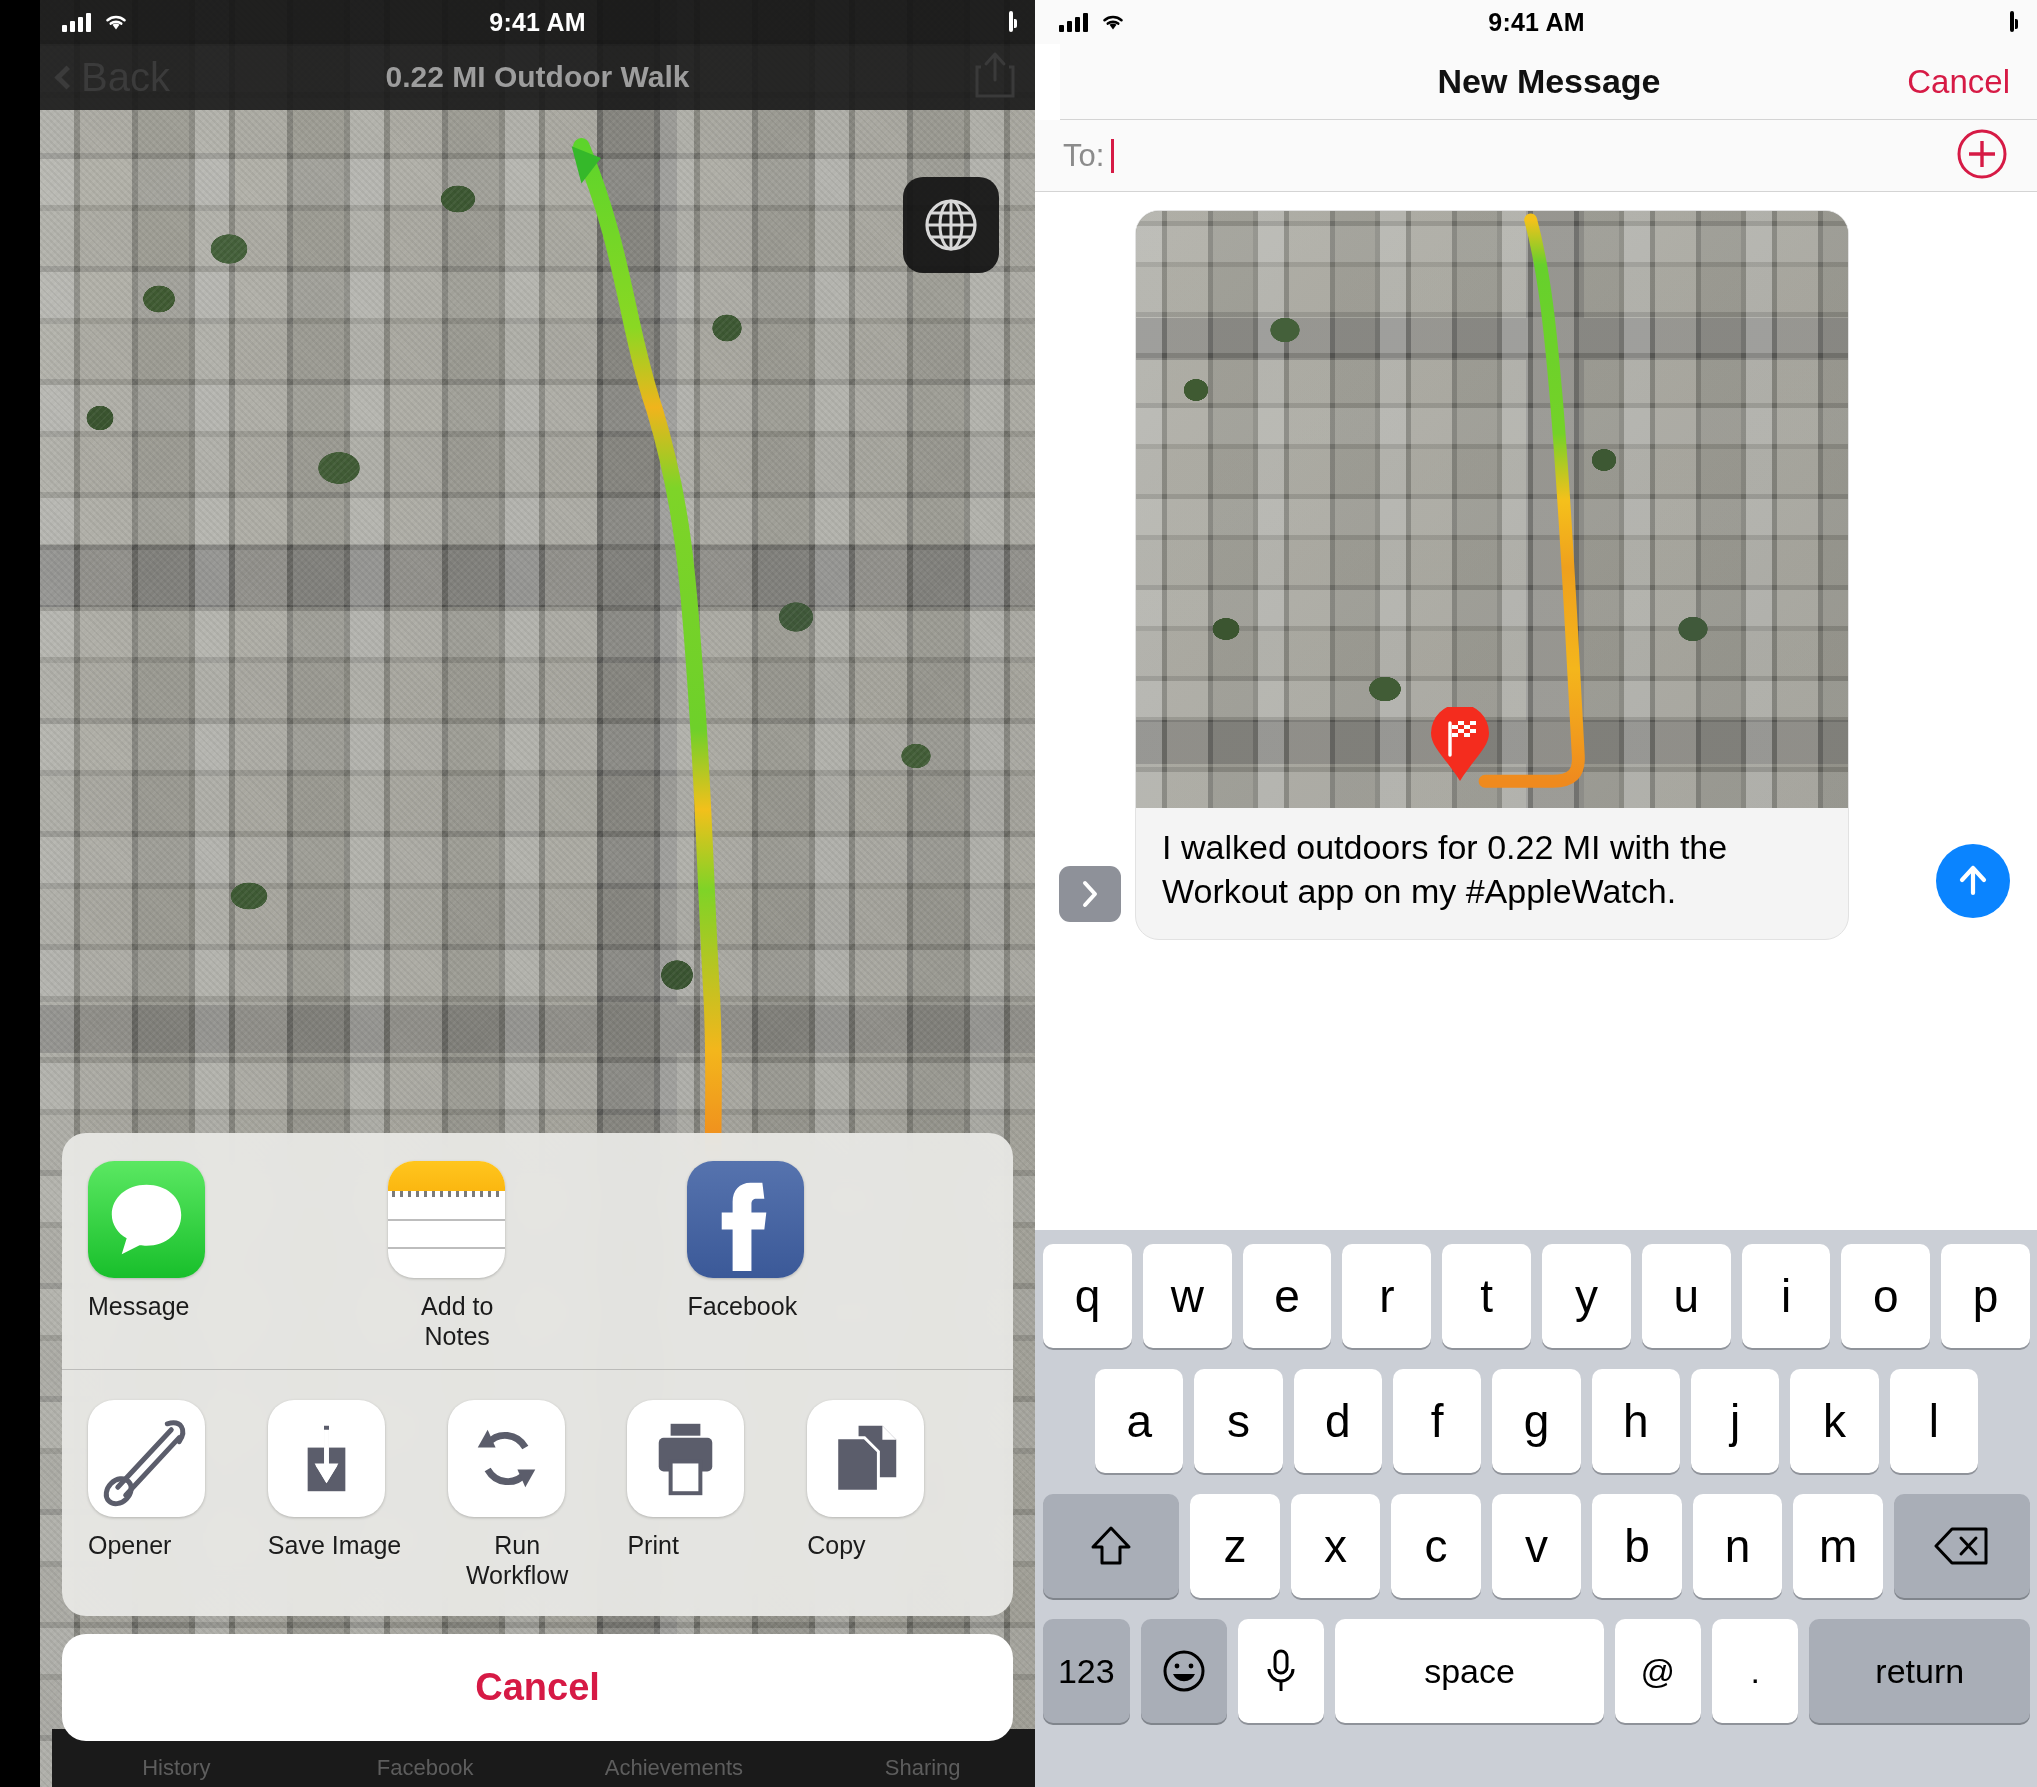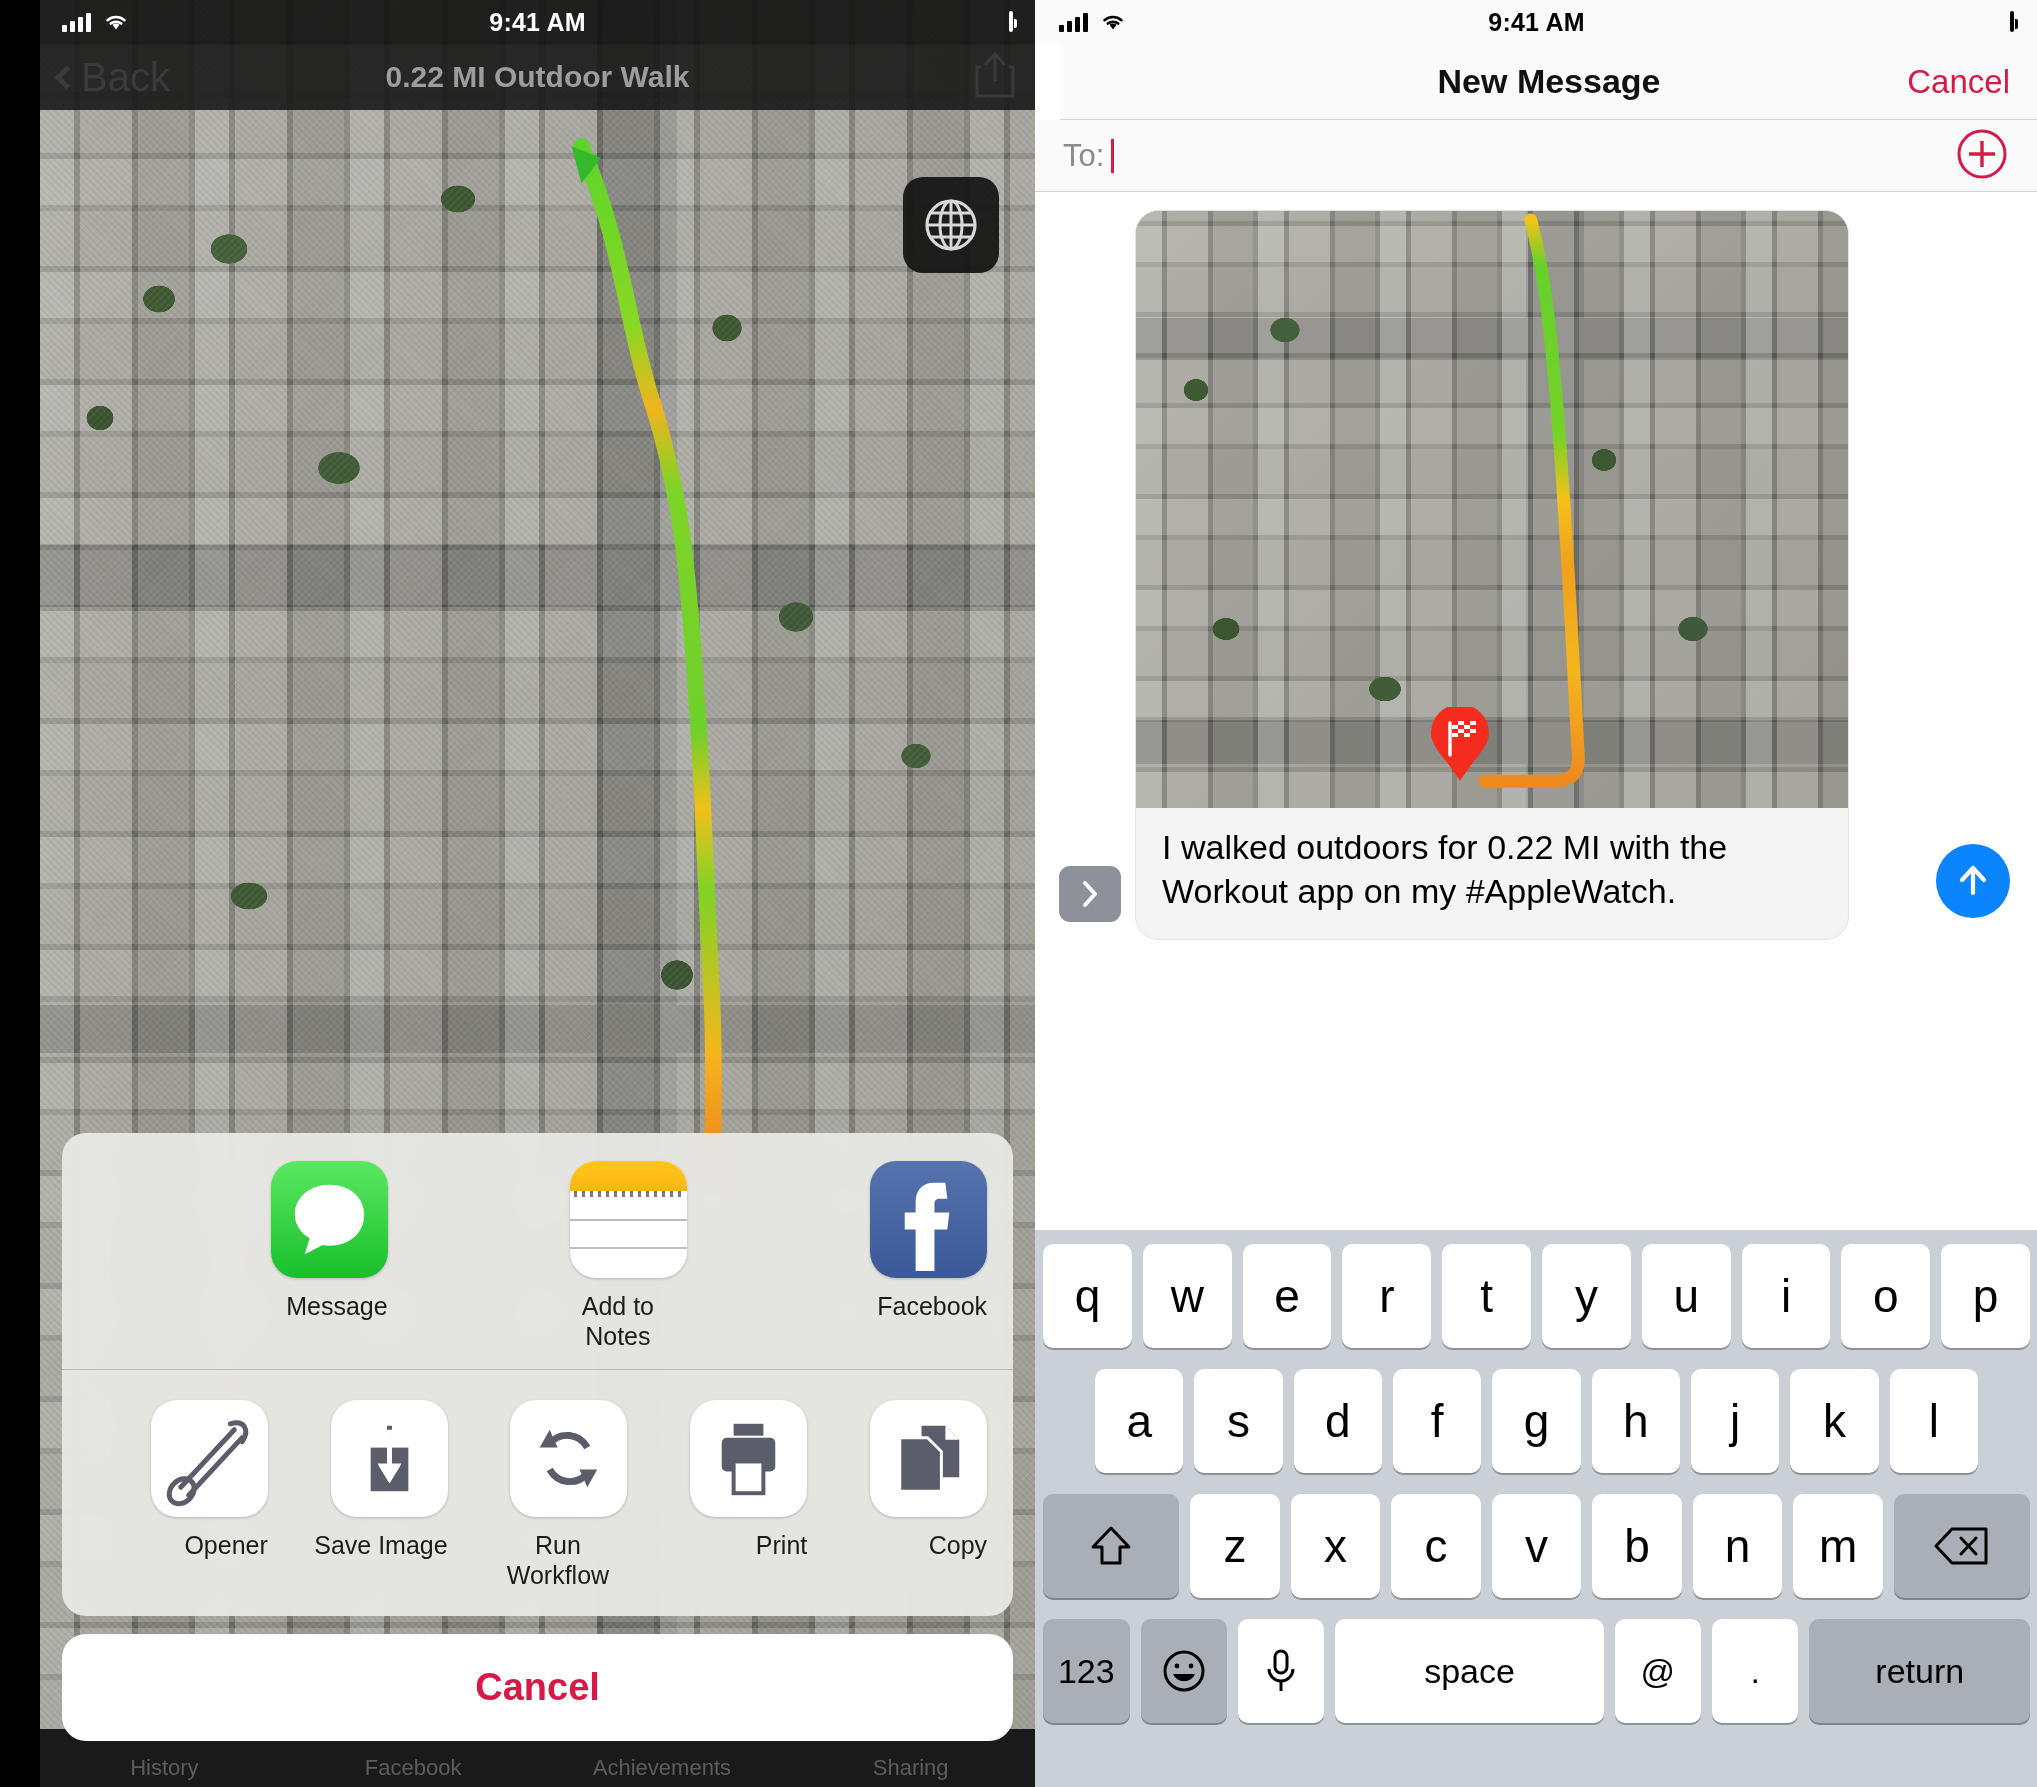--- a/index.html
+++ b/index.html
@@ -85,21 +85,21 @@
   }
 
   
   .sheet {
     position:absolute; left:22px; right:22px; bottom:171px; z-index:8;
     background:rgba(233,233,230,.94); border-radius:24px; overflow:hidden;
     backdrop-filter:blur(20px);
   }
   .sheet-row { display:flex; padding:28px 26px 18px; }
   .sheet-row.second { border-top:1px solid rgba(140,140,140,.45); padding-top:30px; padding-bottom:26px; }
-  .sh-item { flex:1; display:flex; flex-direction:column; align-items:flex-end; gap:14px; }
+  .sh-item { flex:1; display:flex; flex-direction:column; align-items:flex-start; gap:14px; }
   .sh-icon { width:117px; height:117px; border-radius:26px; overflow:hidden; position:relative;
     box-shadow:0 1px 3px rgba(0,0,0,.22); }
   .sh-label { font-size:25px; color:#1b1b1b; text-align:center; line-height:1.18; max-width:139px; }
 
   .ic-message { background:linear-gradient(180deg,#5BE862,#18BF2B); }
   .ic-mail { background:linear-gradient(180deg,#1D6FE0,#3EC0FB); }
   .ic-notes { background:#fff; }
   .ic-notes .band { position:absolute; left:0; right:0; top:0; height:30px;
     background:linear-gradient(180deg,#FFC61E,#FBB710); }
   .ic-notes .perf { position:absolute; left:4px; right:4px; top:30px; height:6px;
@@ -109,21 +109,21 @@
   .ic-cal { background:#fff; }
   .ic-cal .top { position:absolute; left:0; right:0; top:0; height:26px; background:#E8393B; }
   .ic-white { background:#fff; }
 
   .cancel-btn {
     position:absolute; left:22px; right:22px; bottom:46px; height:107px; z-index:8;
     background:#fff; border-radius:24px; display:flex; align-items:center; justify-content:center;
   }
   .cancel-txt { color:#D61A45; font-size:38px; font-weight:600; }
 
-  .tabbar { position:absolute; left:0; bottom:0; width:100%; height:58px; z-index:3;
+  .tabbar { position:absolute; left:12px; bottom:0; width:100%; height:58px; z-index:3;
     background:#1a1a1a; display:flex; align-items:flex-end; padding-bottom:6px; }
   .tab { flex:1; text-align:center; font-size:22px; color:#5d5d5d; }
 
   
   .right { position:relative; width:1023px; height:1787px; background:#fff; overflow:hidden; }
   .r-status { height:44px; display:flex; align-items:center; padding:0 24px; color:#000;
     position:relative; background:#fafafa; }
   .r-status .bars i { background:#000; }
   .r-status .st-time { color:#000; }
   .r-batt { width:46px; height:22px; border:2px solid #000; border-radius:4px; position:relative; }

